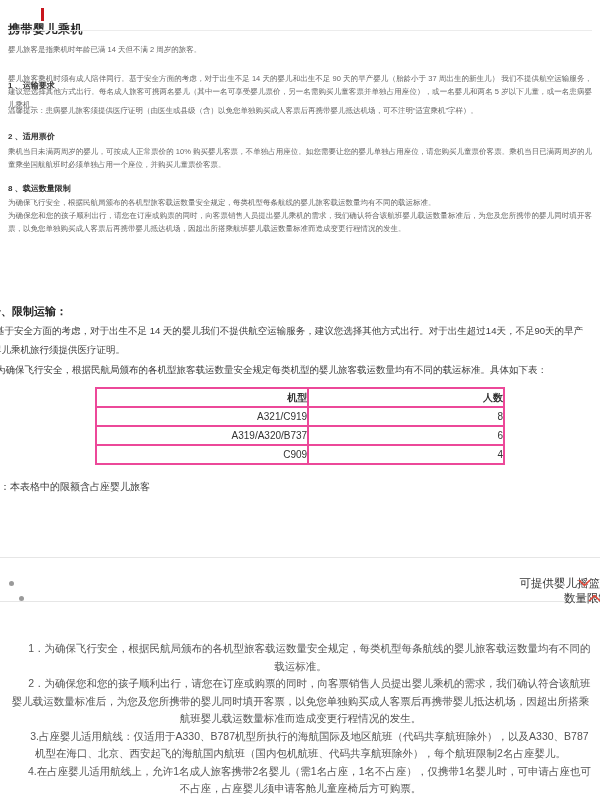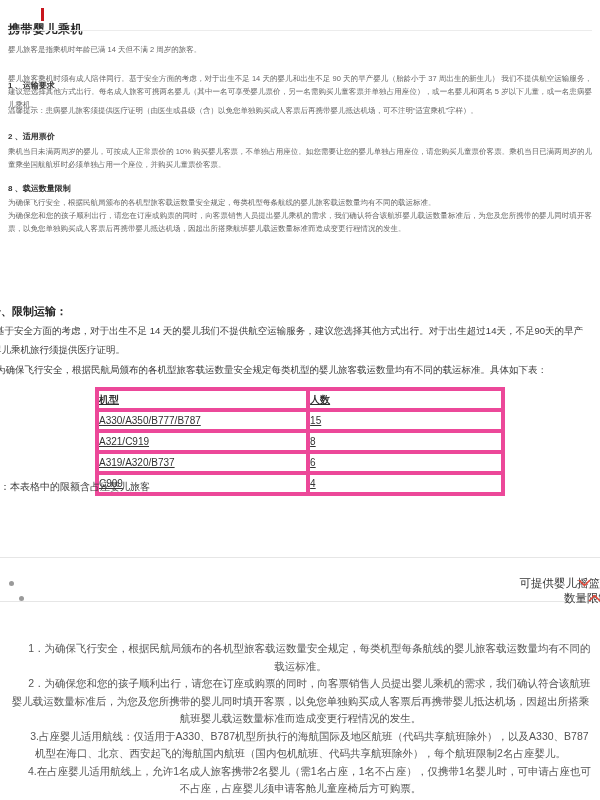--- a/index.html
+++ b/index.html
@@ -26,22 +26,22 @@
   .s3p2{top:209px;}
   .mid-h{position:absolute;top:304px;left:0;width:600px;overflow:hidden;}
   .mid-h .txt{white-space:nowrap;margin-left:-10px;font-size:11px;font-weight:bold;color:#222;}
   .mid-line{position:absolute;left:0;width:600px;overflow:hidden;}
   .mid-line .txt{white-space:nowrap;font-size:9.5px;color:#3c3c3c;}
   .ml1{top:325px;} .ml1 .txt{margin-left:-5px;}
   .ml2{top:344px;} .ml2 .txt{margin-left:-8px;}
   .ml3{top:364px;} .ml3 .txt{margin-left:-4px;}
 
   table.limits{position:absolute;top:387px;left:95px;width:410px;border-collapse:collapse;table-layout:fixed;}
-  table.limits th,table.limits td{border:4px solid #ec4899;height:17px;padding:0;text-align:left;
-    font-size:10px;color:#333;font-weight:normal;text-decoration:underline;}
+  table.limits th,table.limits td{border:2px solid #ec4899;height:17px;padding:0;text-align:right;
+    font-size:10px;color:#333;font-weight:normal;}
   table.limits th{font-weight:bold;color:#2f2f2f;}
   .col-type{width:52%;} .col-num{width:48%;}
 
   .tbl-note{position:absolute;top:480px;left:0;width:600px;overflow:hidden;}
   .tbl-note .txt{white-space:nowrap;margin-left:-10px;font-size:10px;color:#3c3c3c;}
 
   
   .divider{position:absolute;left:0;right:0;height:0;border-top:1px solid #e6e6e6;}
   .dv1{top:557px;} .dv2{top:601px;}
   .acc-row{position:absolute;left:0;width:600px;height:36px;display:flex;align-items:center;cursor:pointer;justify-content:space-between;}
@@ -99,24 +99,20 @@
     <colgroup>
         <col class="col-type">
         <col class="col-num">
       </colgroup>
     <tbody>
         <tr>
       <th>机型</th>
       <th>人数</th>
     </tr>
     <tr>
-      <td>A330/A350/B777/B787</td>
-      <td>15</td>
-    </tr>
-    <tr>
       <td>A321/C919</td>
       <td>8</td>
     </tr>
     <tr>
       <td>A319/A320/B737</td>
       <td>6</td>
     </tr>
     <tr>
       <td>C909</td>
       <td>4</td>

